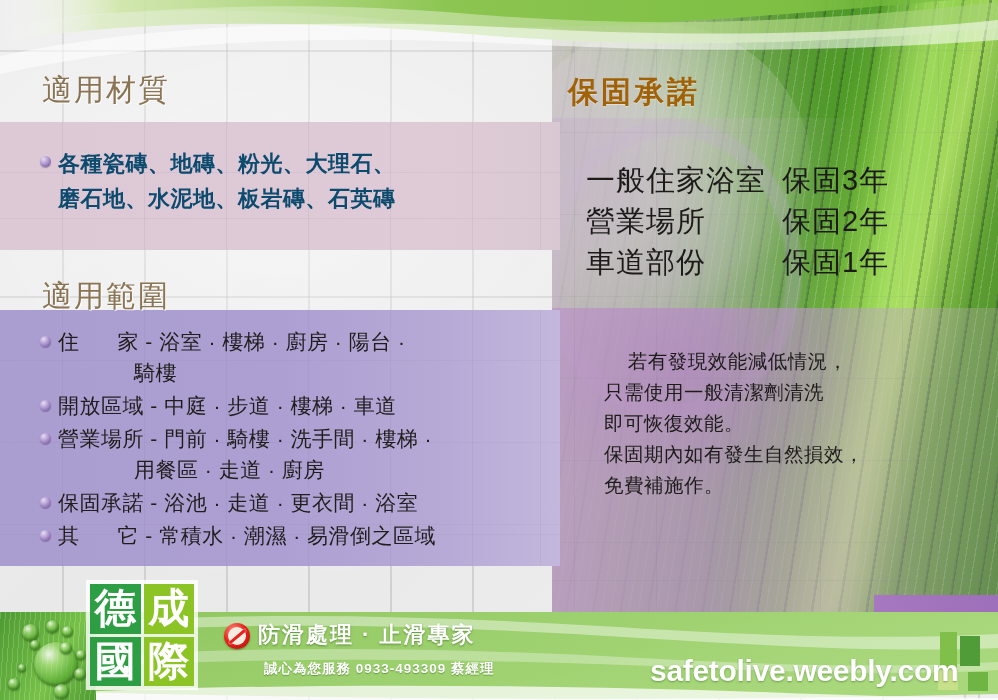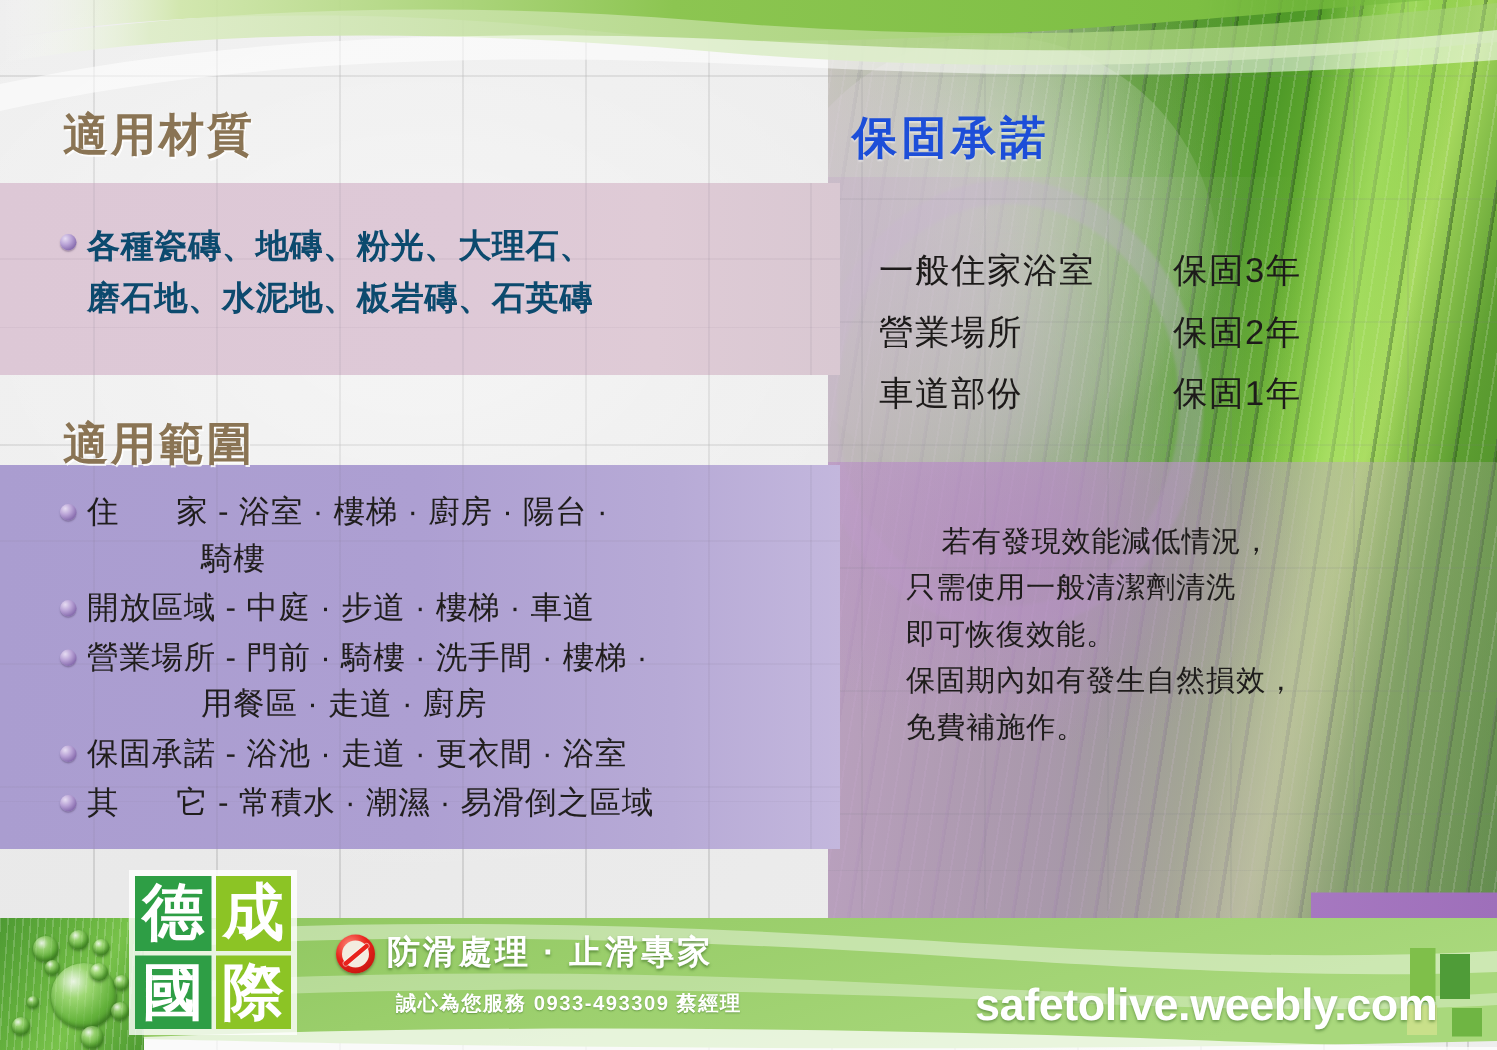--- a/index.html
+++ b/index.html
@@ -107,21 +107,21 @@
   .band-pink::after,.band-purple::after{
     content:""; position:absolute; inset:0;
     background:
       repeating-linear-gradient(to right, rgba(120,110,130,.10) 0 1px, rgba(0,0,0,0) 1px 82px),
       repeating-linear-gradient(to bottom, rgba(120,110,130,.08) 0 1px, rgba(0,0,0,0) 1px 82px);
     background-position:-20px 0, 0 -32px;
   }
 
   
   .sec-head{
-    position:absolute; color:#8a7454; font-size:30px; font-weight:bold;
+    position:absolute; color:#8a7454; font-size:30px; font-weight:normal;
     letter-spacing:2px; text-shadow:1px 1px 0 rgba(255,255,255,.85);
   }
   #head-material{ left:42px; top:70px; }
   #head-scope{ left:42px; top:276px; }
 
   
   .blist{ position:absolute; left:40px; }
   .brow{ position:relative; display:flex; align-items:flex-start; }
   .bullet{
     flex:0 0 auto; width:11px; height:11px; border-radius:50%; margin-top:10px; margin-right:7px;
@@ -133,27 +133,27 @@
   #list-material{ left:40px; top:146px; }
   #list-material .btext{ font-size:22px; line-height:35px; font-weight:bold; color:#0c4a6e; }
 
   #list-scope{ left:40px; top:326px; }
   #list-scope .brow{ margin-bottom:2px; }
   #list-scope .btext{ font-size:21px; line-height:31px; color:#201e1d; }
 
   
   .r-title{
     position:absolute; left:568px; top:72px; font-size:30px; font-weight:bold;
-    color:#1d4ed8; letter-spacing:3px;
+    color:#a16207; letter-spacing:3px;
     text-shadow:0 1px 1px rgba(255,255,255,.45);
   }
   .warranty{
     position:absolute; left:586px; top:160px; width:400px;
   }
-  .wrow{ display:flex; font-size:23px; line-height:41px; color:#1d1b1a; letter-spacing:1px; white-space:pre; font-weight:500; }
+  .wrow{ display:flex; font-size:29px; line-height:41px; color:#1d1b1a; letter-spacing:1px; white-space:pre; font-weight:500; }
   .wrow .wlab{ width:196px; }
   .note{
     position:absolute; left:604px; top:346px; width:380px;
     font-size:19.5px; line-height:31px; color:#1e1c1b; letter-spacing:.5px; white-space:pre-wrap;
   }
 
   
   .footer{ position:absolute; left:0; top:608px; width:998px; height:92px; overflow:hidden; }
   .footer-waves{ position:absolute; inset:0; }
 

